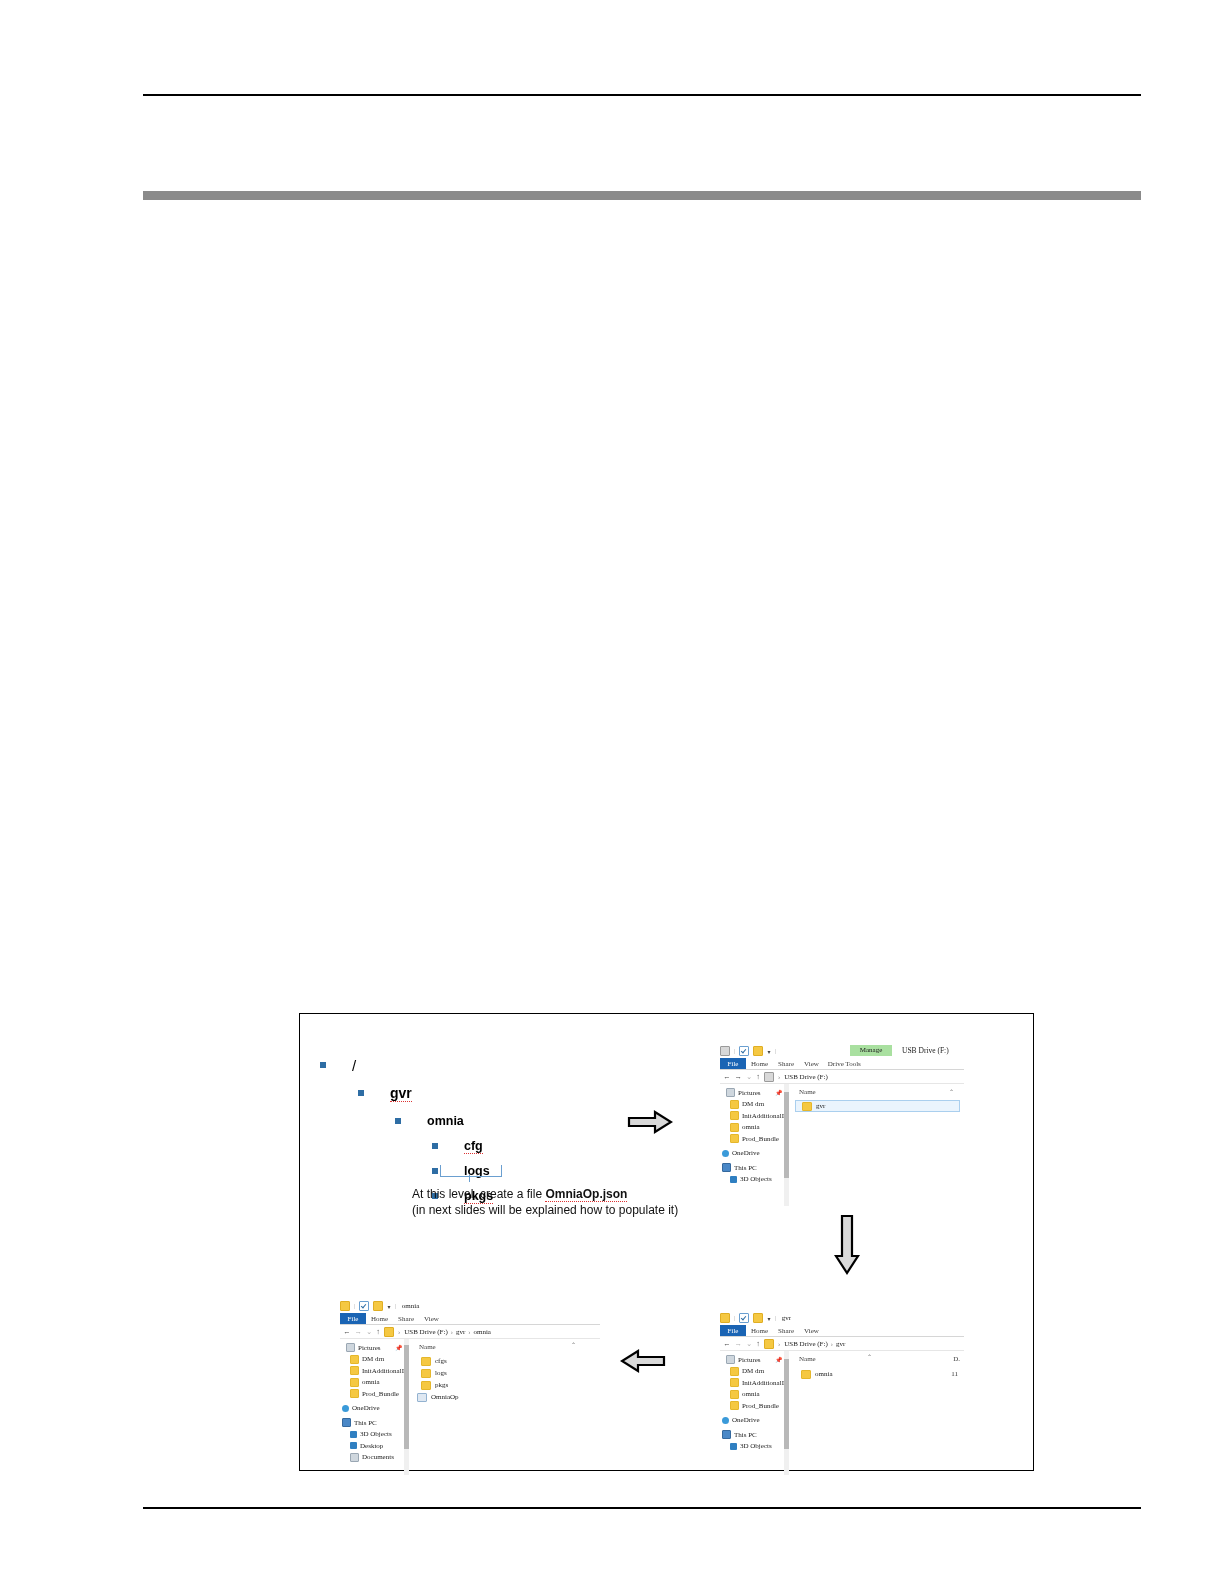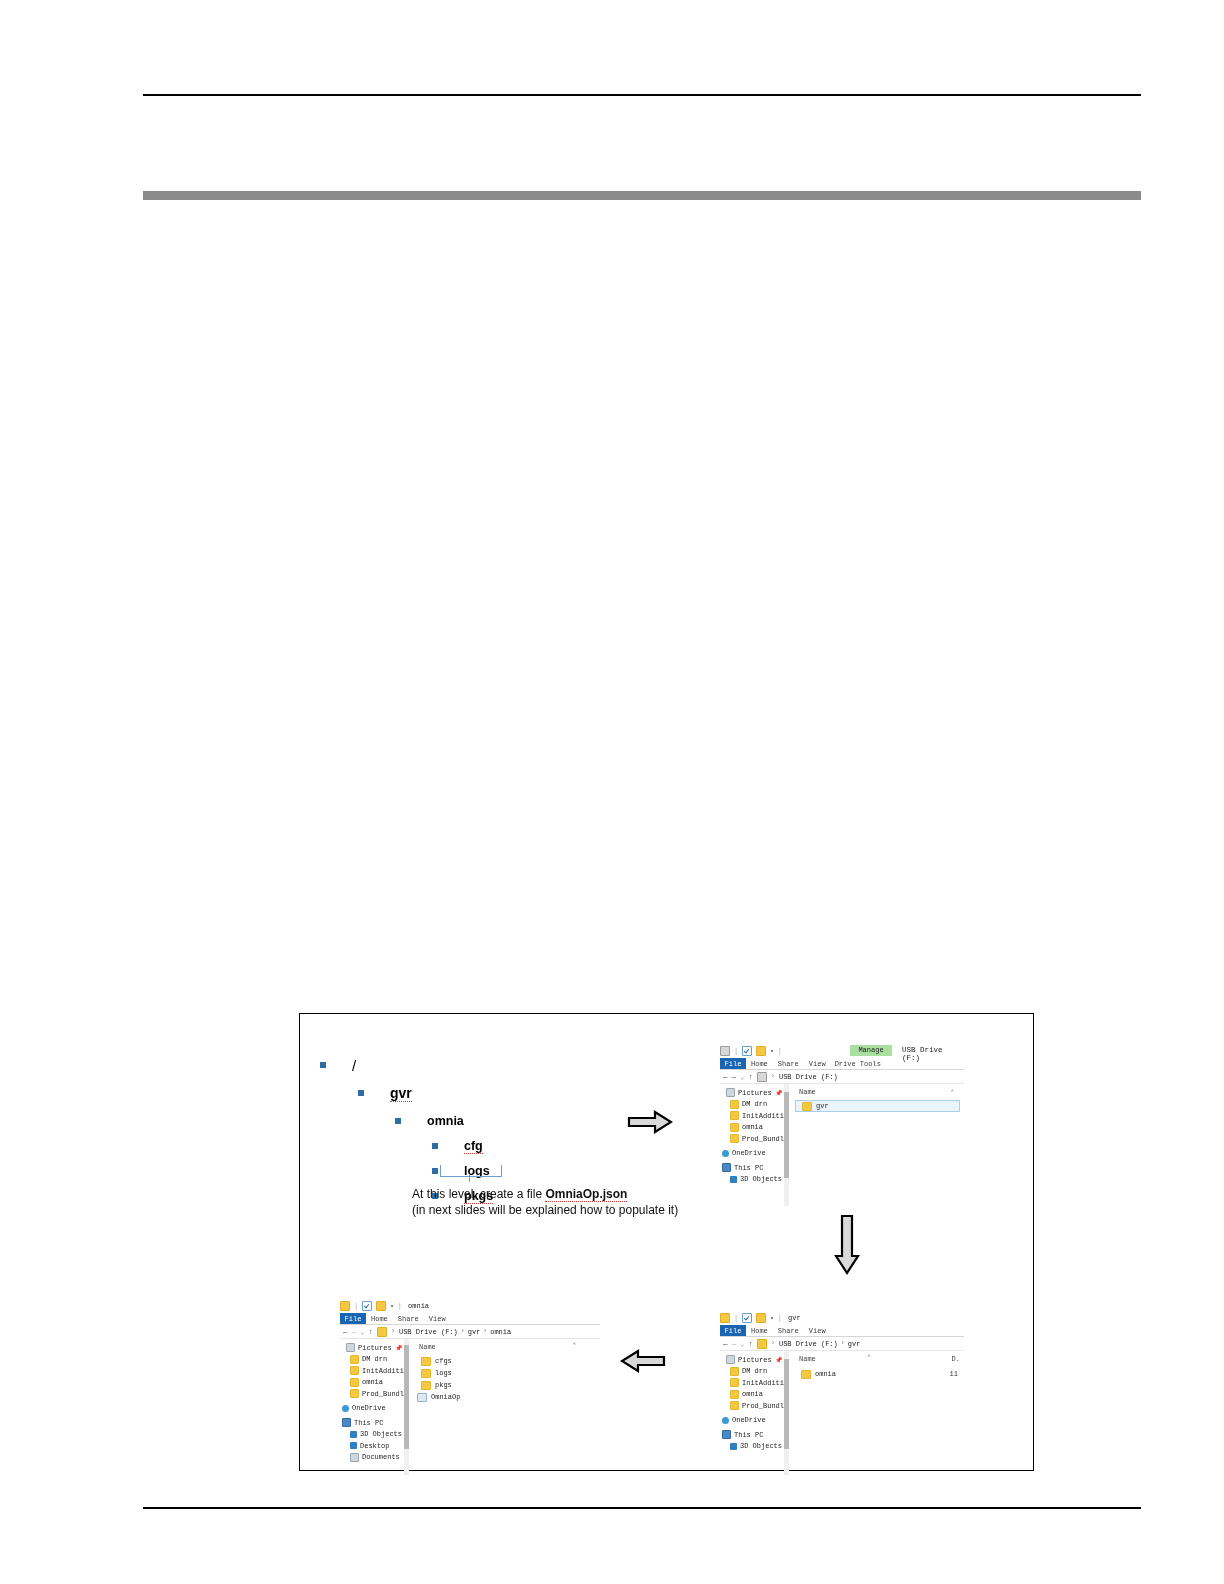--- a/index.html
+++ b/index.html
@@ -65,21 +65,21 @@
   }
   .note b{font-weight:bold;border-bottom:1px dotted #d33;}
 
   
   .arrow{position:absolute;}
   .arrow svg{display:block;}
 
   
   .win{
     position:absolute;background:#fff;
-    font-family:Liberation Mono, monospace;
+    font-family:Liberation Serif, serif;
     color:#1c1c1c;
   }
   .win-title{
     height:14px;display:flex;align-items:center;gap:4px;
     font-size:7px;color:#222;position:relative;
   }
   .qicon{width:8px;height:8px;display:inline-block;border-radius:1px;}
   .qicon.folder{background:#f5c842;border:0.5px solid #e0ae23;}
   .qicon.drive{background:#d8d8d8;border:0.5px solid #9a9a9a;}
   .qicon.check{background:#fff;border:0.5px solid #6a9fd0;position:relative;}

